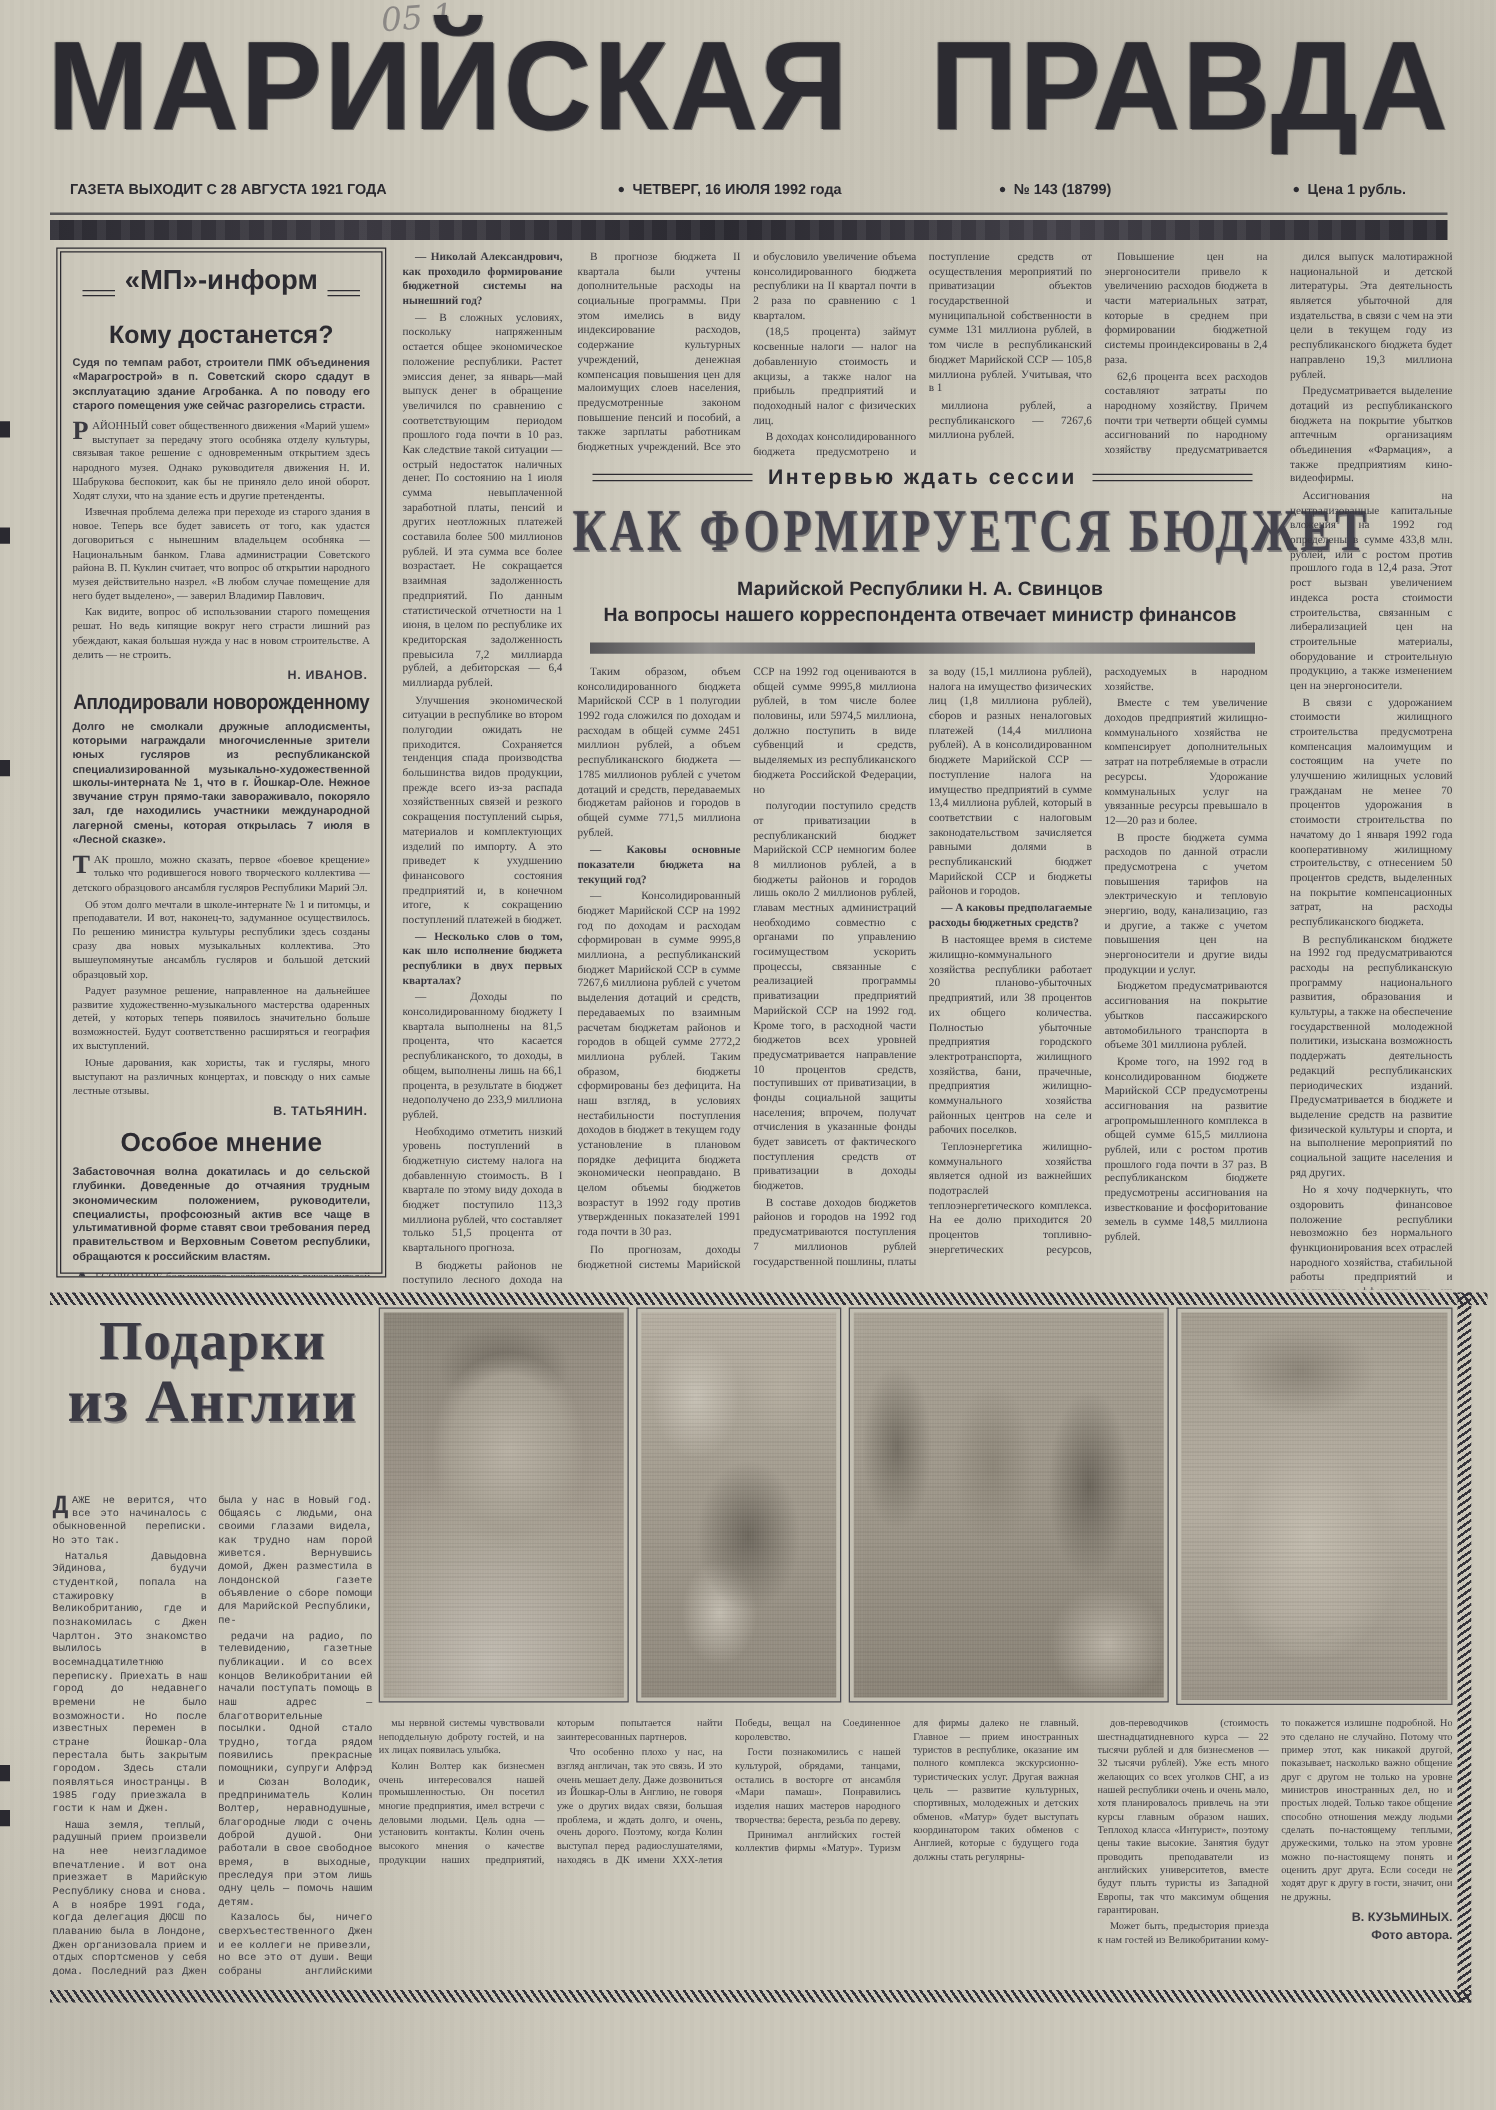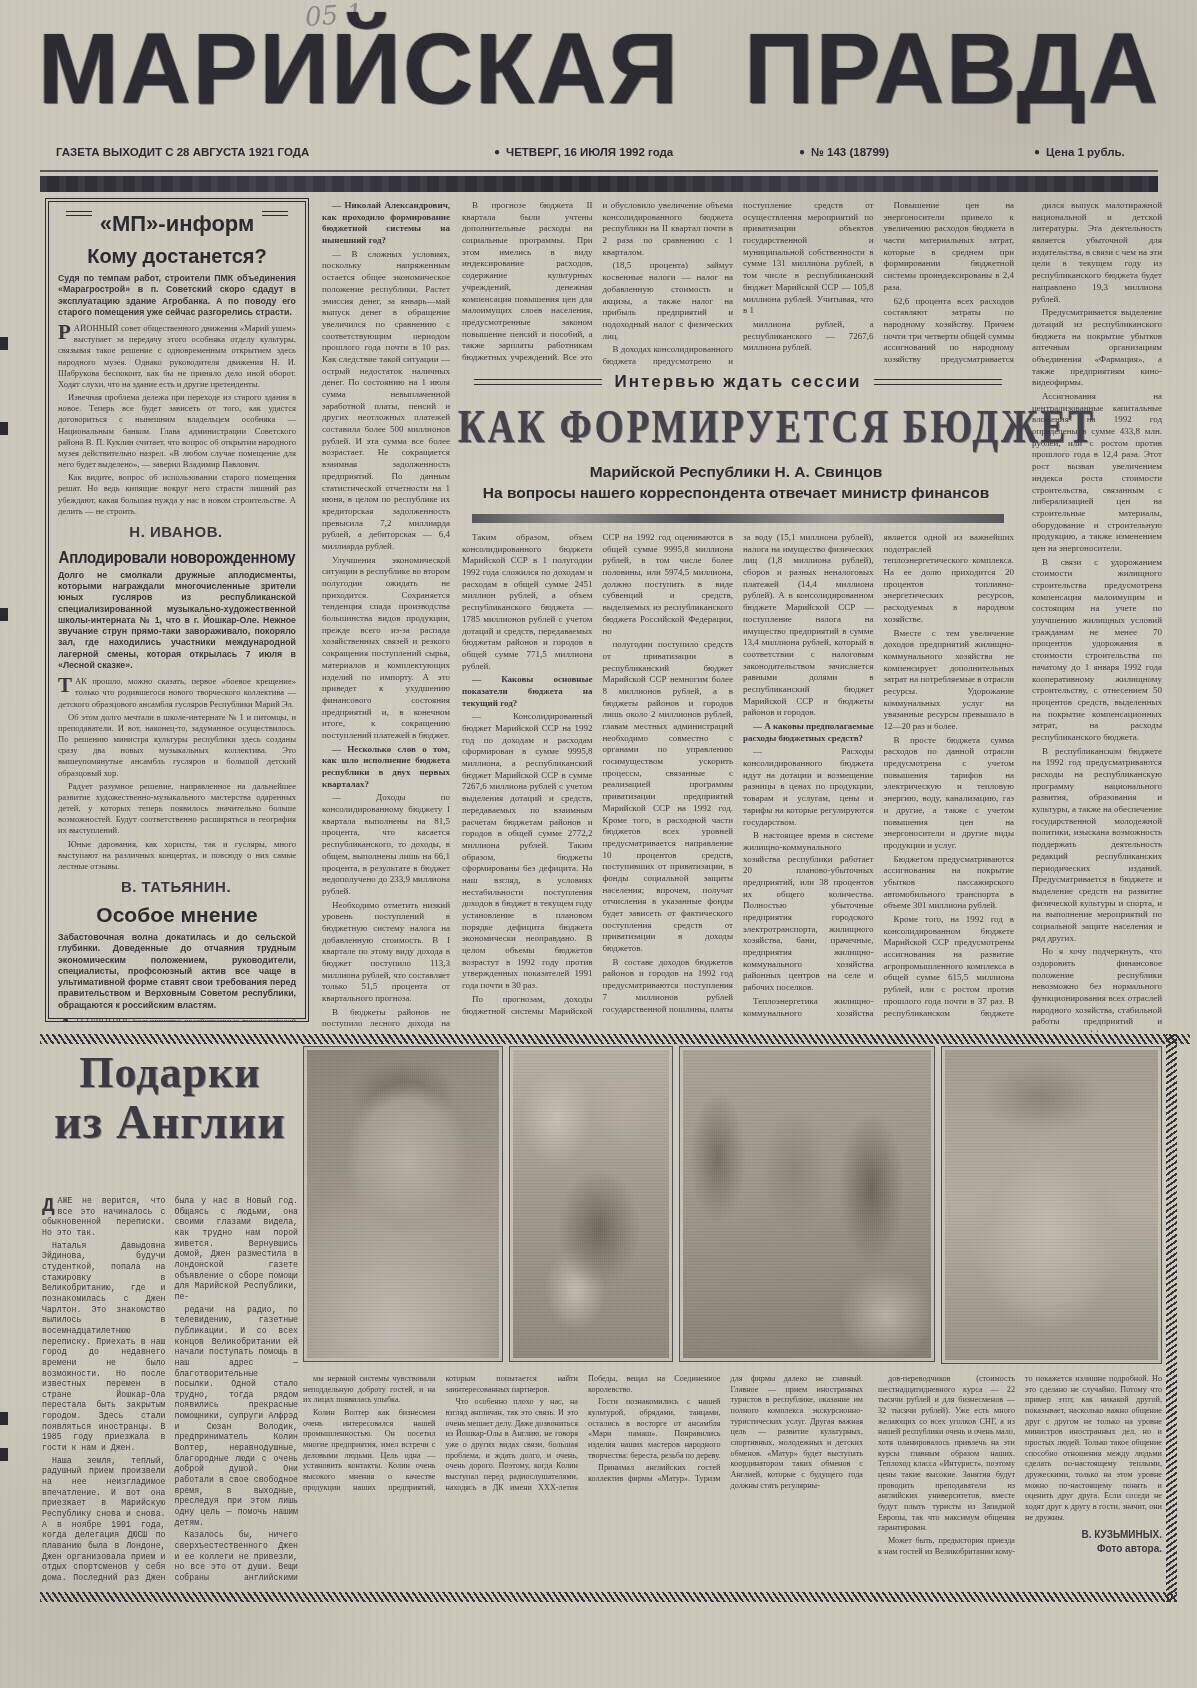--- a/index.html
+++ b/index.html
@@ -41,29 +41,29 @@
     background:
       repeating-linear-gradient(90deg, rgba(255,255,255,.06) 0 7px, transparent 7px 19px),
       linear-gradient(90deg,#2d2c33 0%,#3b3941 22%,#2b2a31 48%,#403e46 72%,#2e2d34 100%);
   }
   
   .coltext{font-size:9px;line-height:1.3;text-align:justify;overflow:hidden;}
   .para{margin:0 0 2px 0;text-indent:10px;}
   .para.b{font-weight:bold;}
   .para.dc{text-indent:0;}
   .para.dc::first-letter{font-size:21px;font-weight:bold;float:left;line-height:17px;padding:1px 3px 0 0;}
-  .byline{text-align:center;font-weight:bold;font-size:15px;letter-spacing:.5px;margin:4px 2px 8px 0;font-family:"Liberation Sans",sans-serif;}
+  .byline{text-align:right;font-weight:bold;font-size:10px;letter-spacing:.5px;margin:4px 2px 8px 0;font-family:"Liberation Sans",sans-serif;}
   
   .mp-box{
     left:45px;top:198px;width:264px;height:824px;box-sizing:border-box;
     border:1px solid var(--ink-dark);
     box-shadow:inset 0 0 0 2px var(--paper), inset 0 0 0 3px var(--ink-dark);
     padding:10px 12px;overflow:hidden;
   }
-  .mp-header{display:flex;align-items:flex-start;margin:2px 0 8px;}
+  .mp-header{display:flex;align-items:flex-end;margin:2px 0 20px;}
   .mp-header::before,.mp-header::after{content:"";flex:1;height:3px;border-top:1px solid var(--ink-dark);border-bottom:1px solid var(--ink-dark);margin:0 8px;}
   .mp-header .t{font-family:"Liberation Sans",sans-serif;font-weight:bold;font-size:22px;color:var(--ink-dark);white-space:nowrap;}
   .mp-art h2{font-family:"Liberation Sans",sans-serif;font-weight:bold;text-align:center;color:var(--ink-dark);margin:6px 0 5px;}
   .h-big{font-size:20px;}
   .h-mid{font-size:15px;letter-spacing:-.3px;transform:scaleY(1.12);white-space:nowrap;}
   .h-osoboe{font-size:21px;}
   .lead{font-weight:bold;font-size:8.8px;line-height:1.28;text-align:justify;margin:0 0 5px;font-family:"Liberation Sans",sans-serif;}
   .mp-art .coltext{font-size:8.6px;}
   
   .iv-col-left{left:322px;top:200px;width:128px;height:828px;}
@@ -221,21 +221,20 @@
   <div class="abs grey-bar"></div>
 
   <div class="abs coltext iv-bottom">
       <p class="para">Таким образом, объем консолидированного бюджета Марийской ССР в 1 полугодии 1992 года сложился по доходам и расходам в общей сумме 2451 миллион рублей, а объем республиканского бюджета — 1785 миллионов рублей с учетом дотаций и средств, передаваемых бюджетам районов и городов в общей сумме 771,5 миллиона рублей.</p>
       <p class="para b">— Каковы основные показатели бюджета на текущий год?</p>
       <p class="para">— Консолидированный бюджет Марийской ССР на 1992 год по доходам и расходам сформирован в сумме 9995,8 миллиона, а республиканский бюджет Марийской ССР в сумме 7267,6 миллиона рублей с учетом выделения дотаций и средств, передаваемых по взаимным расчетам бюджетам районов и городов в общей сумме 2772,2 миллиона рублей. Таким образом, бюджеты сформированы без дефицита. На наш взгляд, в условиях нестабильности поступления доходов в бюджет в текущем году установление в плановом порядке дефицита бюджета экономически неоправдано. В целом объемы бюджетов возрастут в 1992 году против утвержденных показателей 1991 года почти в 30 раз.</p>
       <p class="para">По прогнозам, доходы бюджетной системы Марийской ССР на 1992 год оцениваются в общей сумме 9995,8 миллиона рублей, в том числе более половины, или 5974,5 миллиона, должно поступить в виде субвенций и средств, выделяемых из республиканского бюджета Российской Федерации, но</p>
       <p class="para">полугодии поступило средств от приватизации в республиканский бюджет Марийской ССР немногим более 8 миллионов рублей, а в бюджеты районов и городов лишь около 2 миллионов рублей, главам местных администраций необходимо совместно с органами по управлению госимуществом ускорить процессы, связанные с реализацией программы приватизации предприятий Марийской ССР на 1992 год. Кроме того, в расходной части бюджетов всех уровней предусматривается направление 10 процентов средств, поступивших от приватизации, в фонды социальной защиты населения; впрочем, получат отчисления в указанные фонды будет зависеть от фактического поступления средств от приватизации в доходы бюджетов.</p>
       <p class="para">В составе доходов бюджетов районов и городов на 1992 год предусматриваются поступления 7 миллионов рублей государственной пошлины, платы за воду (15,1 миллиона рублей), налога на имущество физических лиц (1,8 миллиона рублей), сборов и разных неналоговых платежей (14,4 миллиона рублей). А в консолидированном бюджете Марийской ССР — поступление налога на имущество предприятий в сумме 13,4 миллиона рублей, который в соответствии с налоговым законодательством зачисляется равными долями в республиканский бюджет Марийской ССР и бюджеты районов и городов.</p>
       <p class="para b">— А каковы предполагаемые расходы бюджетных средств?</p>
-      <p class="para">— Расходы консолидированного бюджета идут на дотации и возмещение разницы в ценах по продукции, товарам и услугам, цены и тарифы на которые регулируются государством.</p>
       <p class="para">В настоящее время в системе жилищно-коммунального хозяйства республики работает 20 планово-убыточных предприятий, или 38 процентов их общего количества. Полностью убыточные предприятия городского электротранспорта, жилищного хозяйства, бани, прачечные, предприятия жилищно-коммунального хозяйства районных центров на селе и рабочих поселков.</p>
       <p class="para">Теплоэнергетика жилищно-коммунального хозяйства является одной из важнейших подотраслей теплоэнергетического комплекса. На ее долю приходится 20 процентов топливно-энергетических ресурсов, расходуемых в народном хозяйстве.</p>
       <p class="para">Вместе с тем увеличение доходов предприятий жилищно-коммунального хозяйства не компенсирует дополнительных затрат на потребляемые в отрасли ресурсы. Удорожание коммунальных услуг на увязанные ресурсы превышало в 12—20 раз и более.</p>
       <p class="para">В просте бюджета сумма расходов по данной отрасли предусмотрена с учетом повышения тарифов на электрическую и тепловую энергию, воду, канализацию, газ и другие, а также с учетом повышения цен на энергоносители и другие виды продукции и услуг.</p>
       <p class="para">Бюджетом предусматриваются ассигнования на покрытие убытков пассажирского автомобильного транспорта в объеме 301 миллиона рублей.</p>
       <p class="para">Кроме того, на 1992 год в консолидированном бюджете Марийской ССР предусмотрены ассигнования на развитие агропромышленного комплекса в общей сумме 615,5 миллиона рублей, или с ростом против прошлого года почти в 37 раз. В республиканском бюджете предусмотрены ассигнования на известкование и фосфоритование земель в сумме 148,5 миллиона рублей.</p>
     </div>
 
   <div class="abs coltext iv-rail">
     <div>

